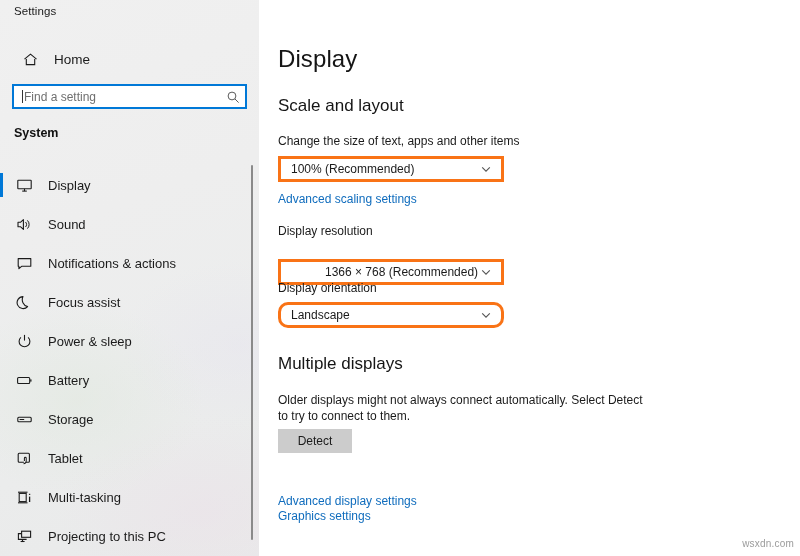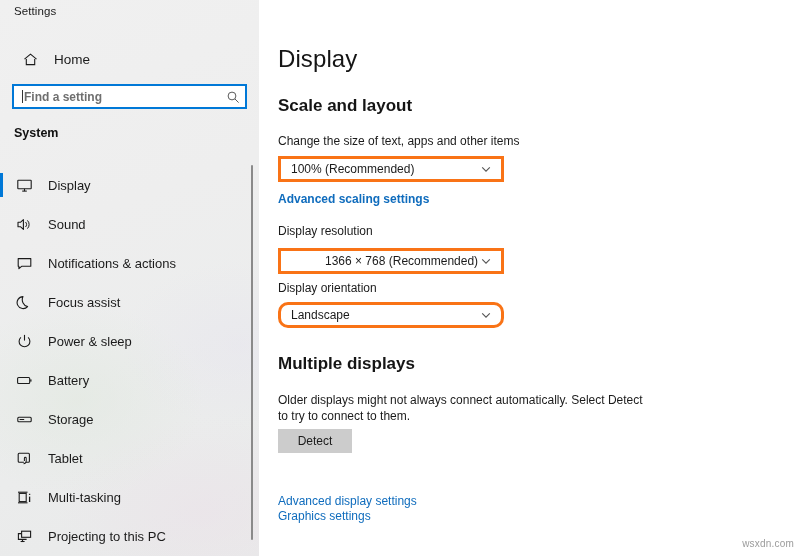--- a/index.html
+++ b/index.html
@@ -109,21 +109,20 @@
   .search-input {
     flex: 1;
     border: none;
     outline: none;
     background: transparent;
     font-family: "Liberation Sans", sans-serif;
     font-size: 12px;
     color: #8b5cf6;
     padding: 0 2px 0 1px;
     height: 100%;
-    font-weight: bold;
   }
   .search-input::placeholder {
     color: #6f6f6f;
     opacity: 1;
   }
   .search-icon {
     width: 24px;
     display: flex;
     align-items: center;
     justify-content: center;
@@ -196,21 +195,21 @@
     font-weight: normal;
     color: #151515;
     margin: 0;
     letter-spacing: 0.1px;
   }
 
   .sec-head {
     position: absolute;
     left: 19px;
     font-size: 17px;
-    font-weight: bold;
+    font-weight: normal;
     color: #151515;
     margin: 0;
   }
   #sec-scale { top: 96px; }
   #sec-multi { top: 354px; }
 
   .field-label {
     position: absolute;
     left: 19px;
     font-size: 12px;
@@ -226,21 +225,21 @@
     width: 226px;
     height: 26px;
     box-sizing: border-box;
     border: 3px solid #f97316;
     background: #ffffff;
     display: flex;
     align-items: center;
     padding: 0 8px 0 10px;
   }
   #combo-scale { top: 156px; }
-  #combo-res   { top: 248px; padding-left: 44px; }
+  #combo-res   { top: 259px; padding-left: 44px; }
   #combo-orient{ top: 302px; border-radius: 10px; }
   .combo-value {
     flex: 1;
     font-size: 12px;
     color: #1b1b1b;
     white-space: nowrap;
     overflow: hidden;
   }
   .chev {
     width: 14px;
@@ -252,21 +251,21 @@
   }
 
   .link {
     position: absolute;
     left: 19px;
     font-size: 12px;
     color: #0f6cbd;
     text-decoration: none;
     cursor: pointer;
   }
-  #link-adv-scaling { top: 192px; font-weight: bold; }
+  #link-adv-scaling { top: 192px; }
   #link-adv-display { top: 494px; }
   #link-graphics    { top: 509px; }
 
   .body-text {
     position: absolute;
     left: 19px;
     top: 392px;
     width: 368px;
     font-size: 12px;
     line-height: 16px;

